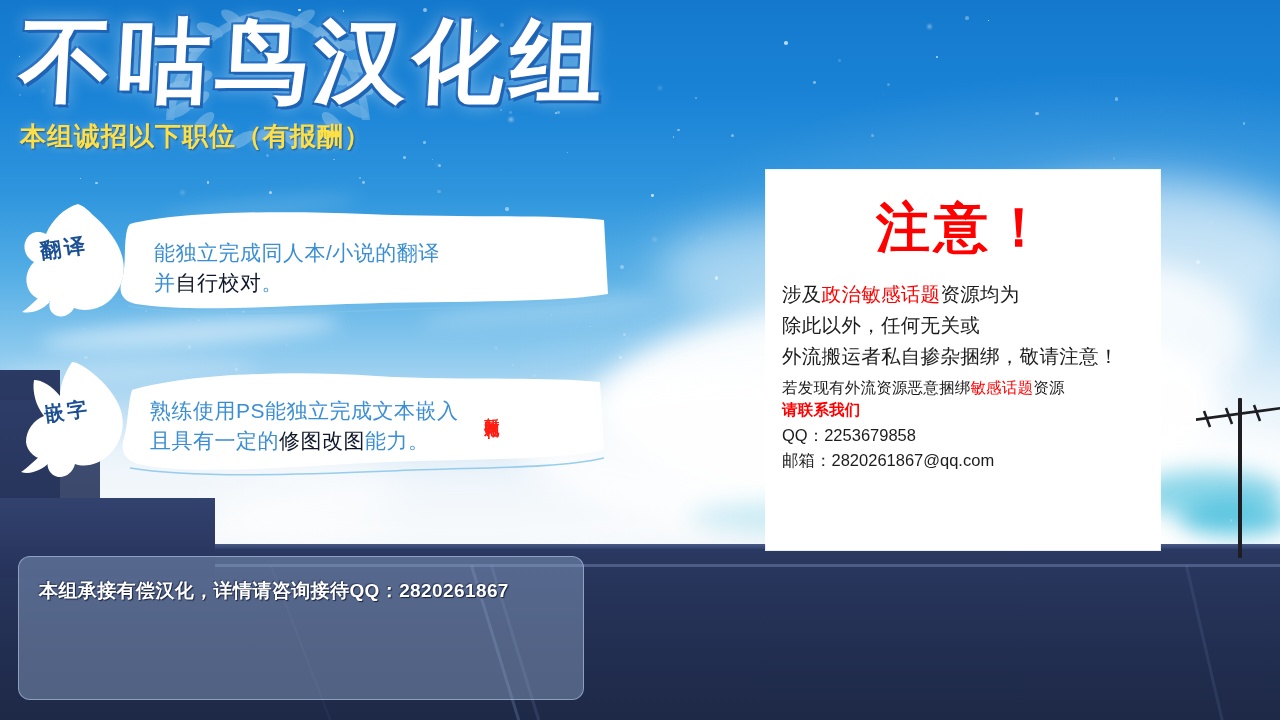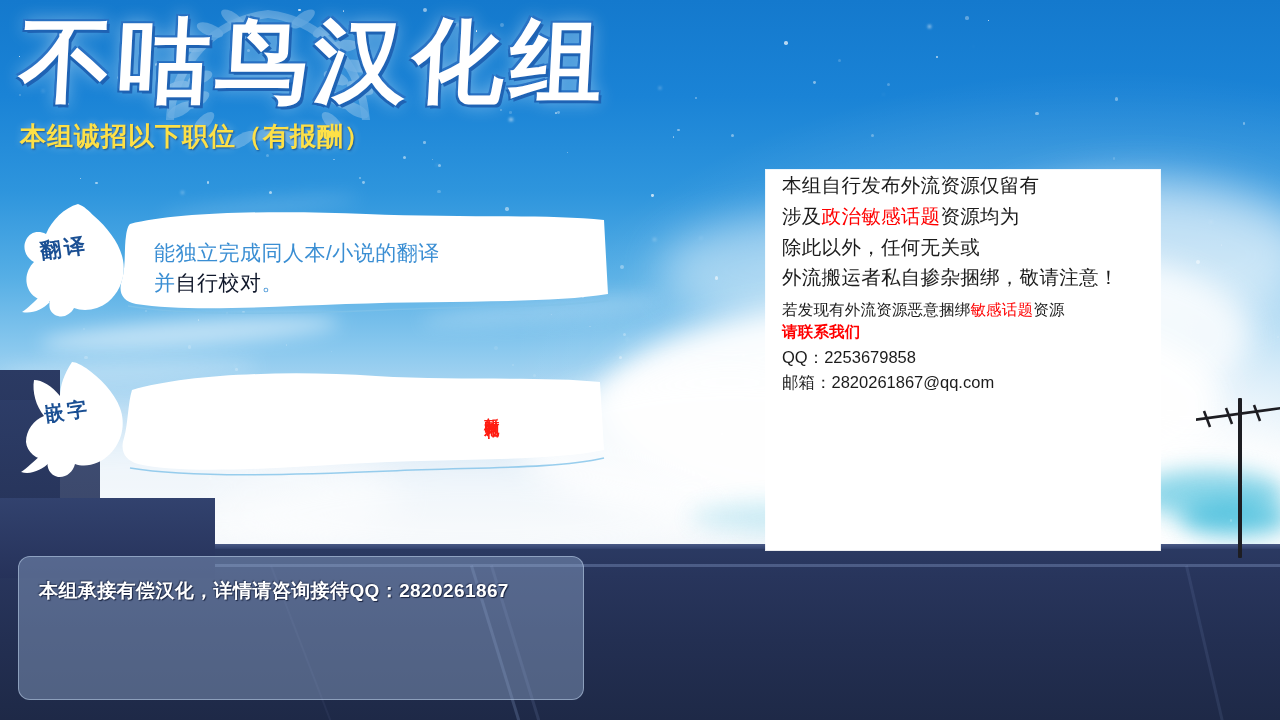--- a/index.html
+++ b/index.html
@@ -546,27 +546,33 @@
           C 345 13, 430 8, 484 14
           L 488 82
           C 430 94, 330 90, 230 96
           C 150 101, 66 106, 22 96
           C 8 92, 4 82, 8 70
           C 12 56, 12 34, 16 22 Z"></path>
         <path fill="none" stroke="#7fc2e8" stroke-width="1.6" opacity="0.8" d="
           M14 100 C 74 110, 174 107, 274 103
           C 364 99, 440 101, 488 90"></path>
       </svg>
+      <div class="ribbon-text">
+        <div>熟练使用PS能独立完成文本嵌入</div>
+        <div>
+          <span>且具有一定的</span><span class="hl">修图改图</span><span>能力。</span>
+        </div>
+      </div>
       <div class="vert-note">暂时饱和</div>
     </div>
   </div>
 
   <div class="notice">
+    <div class="notice-title">注意！</div>
     <div class="notice-lines">
-      <div class="nl">本组自行发布外流资源仅留有</div>
       <div class="nl">
         <span>涉及</span><span style="color:#ff0000">政治敏感话题</span><span>资源均为</span>
       </div>
       <div class="nl">除此以外，任何无关或</div>
       <div class="nl">外流搬运者私自掺杂捆绑，敬请注意！</div>
     </div>
     <div class="notice-small">
       <div class="ns">
         <span>若发现有外流资源恶意捆绑</span><span style="color:#ff0000">敏感话题</span><span>资源</span>
       </div>

